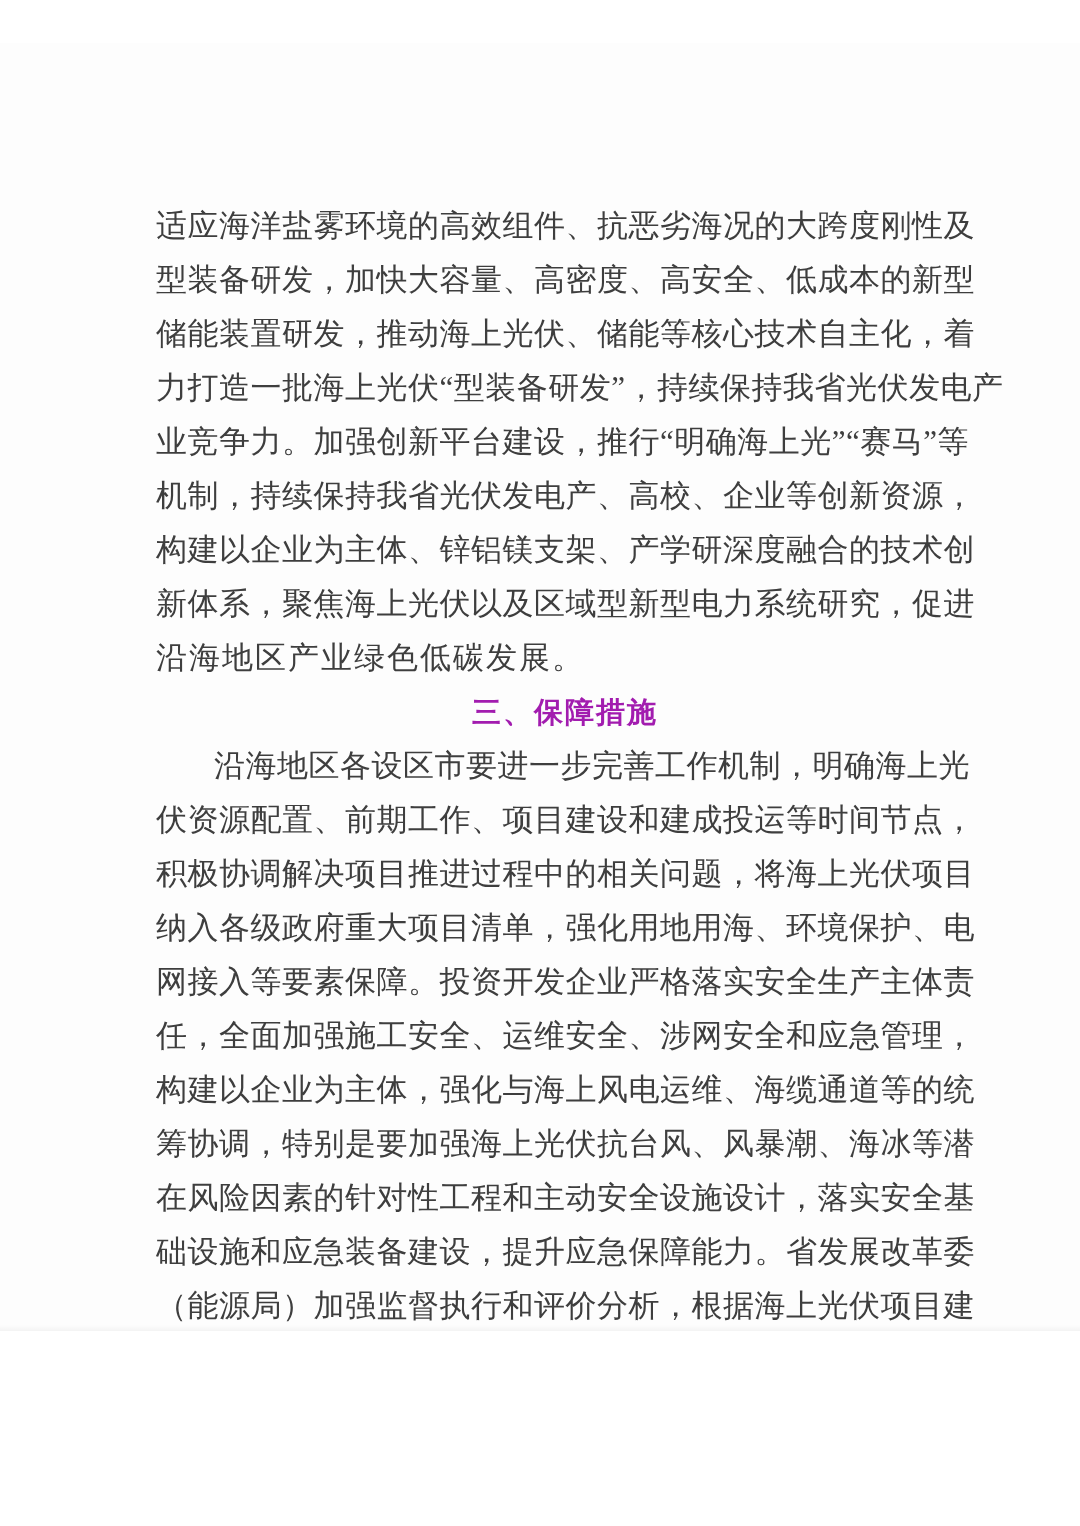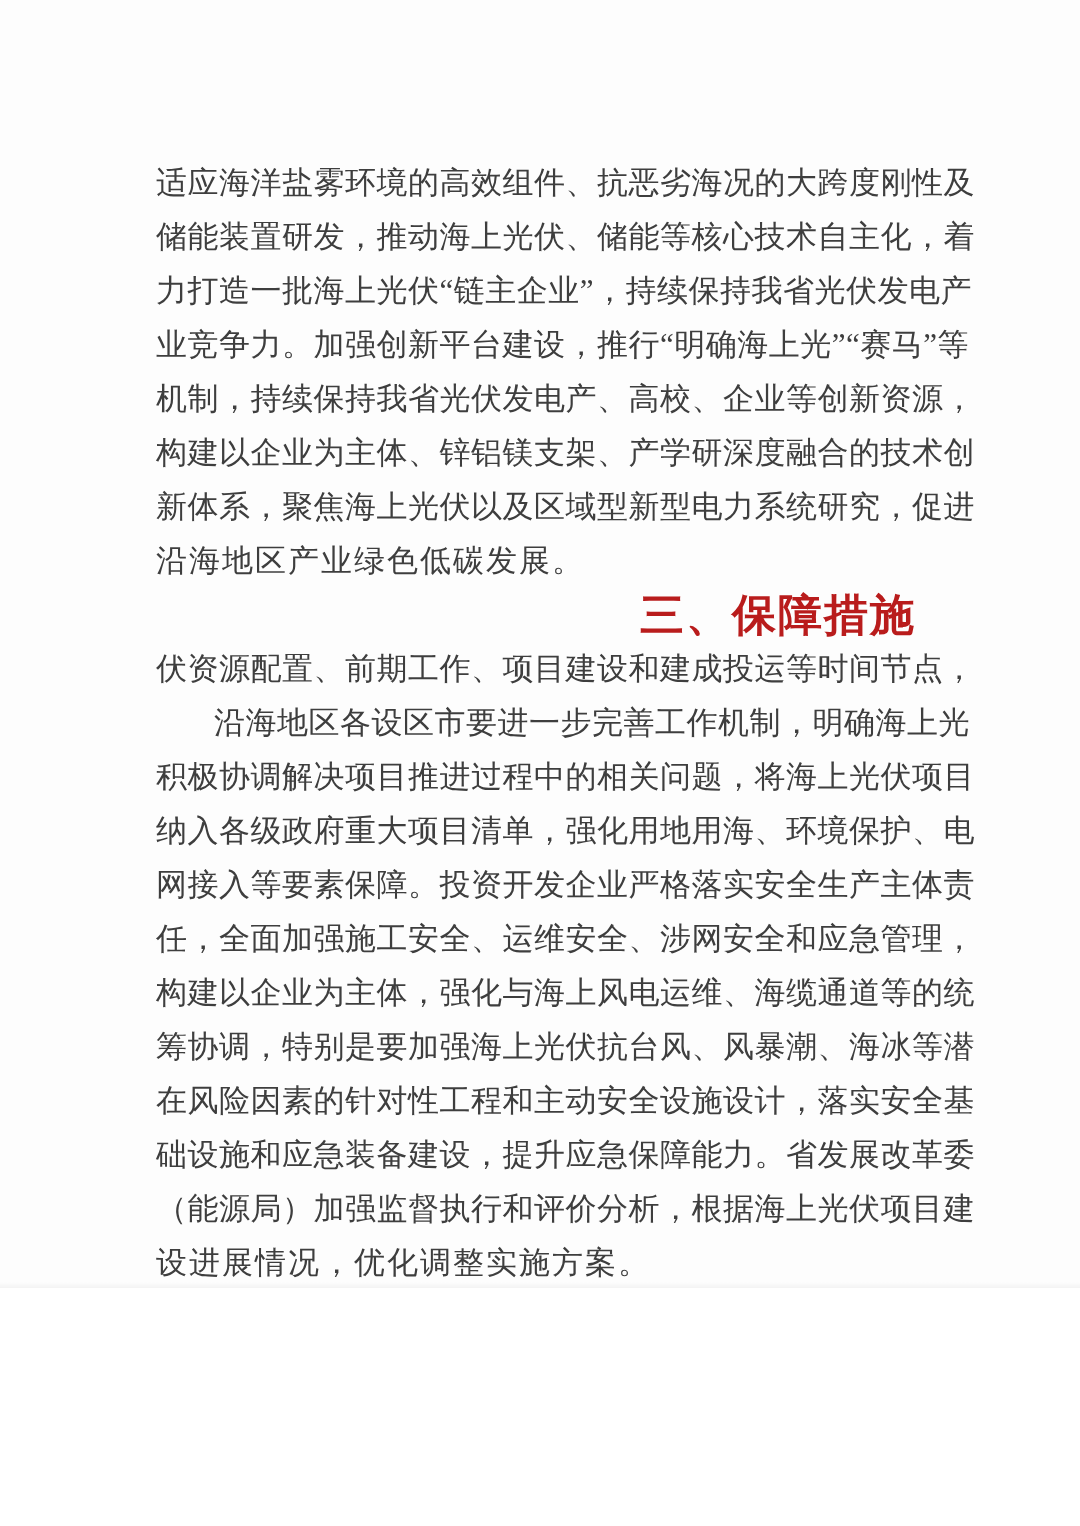--- a/index.html
+++ b/index.html
@@ -7,20 +7,21 @@
     padding: 0;
     background: #ffffff;
   }
   .page {
     position: relative;
     width: 1080px;
     height: 1288px;
     background: #fdfdfd;
     overflow: hidden;
     font-family: "Liberation Serif", "DejaVu Serif", serif;
+    margin-top: 43px;
   }
   .textblock {
     position: absolute;
     left: 156px;
     top: 156px;
     width: 760px;
   }
   .pline {
     height: 54px;
     line-height: 54px;
@@ -36,25 +37,25 @@
     text-align-last: left;
     letter-spacing: 2px;
   }
   .pline.indent {
     padding-left: 58px;
   }
   .heading {
     height: 54px;
     line-height: 54px;
     padding-left: 58px;
-    font-size: 44px;
+    font-size: 29px;
     font-weight: bold;
-    color: #b91c1c;
+    color: #a21caf;
     font-family: "Liberation Sans", "DejaVu Sans", sans-serif;
-    text-align: right;
+    text-align: center;
     letter-spacing: 2px;
   }
   .page-number {
     position: absolute;
     left: 810px;
     top: 1390px;
     width: 110px;
     height: 36px;
     line-height: 36px;
     font-size: 29px;
@@ -75,34 +76,35 @@
 </style>
 </head>
 <body>
 
 <div class="page">
 
   <div class="textblock">
 
     <div>
       <div class="pline">适应海洋盐雾环境的高效组件、抗恶劣海况的大跨度刚性及</div>
+      <div class="pline">型装备研发，加快大容量、高密度、高安全、低成本的新型</div>
       <div class="pline">储能装置研发，推动海上光伏、储能等核心技术自主化，着</div>
-      <div class="pline">力打造一批海上光伏“链主企业”，持续保持我省光伏发电产</div>
+      <div class="pline">力打造一批海上光伏“型装备研发”，持续保持我省光伏发电产</div>
       <div class="pline">业竞争力。加强创新平台建设，推行“明确海上光”“赛马”等</div>
       <div class="pline">机制，持续保持我省光伏发电产、高校、企业等创新资源，</div>
       <div class="pline">构建以企业为主体、锌铝镁支架、产学研深度融合的技术创</div>
       <div class="pline">新体系，聚焦海上光伏以及区域型新型电力系统研究，促进</div>
       <div class="pline partial">沿海地区产业绿色低碳发展。</div>
     </div>
 
     <div class="heading">三、保障措施</div>
 
     <div>
+      <div class="pline indent">沿海地区各设区市要进一步完善工作机制，明确海上光</div>
       <div class="pline">伏资源配置、前期工作、项目建设和建成投运等时间节点，</div>
-      <div class="pline indent">沿海地区各设区市要进一步完善工作机制，明确海上光</div>
       <div class="pline">积极协调解决项目推进过程中的相关问题，将海上光伏项目</div>
       <div class="pline">纳入各级政府重大项目清单，强化用地用海、环境保护、电</div>
       <div class="pline">网接入等要素保障。投资开发企业严格落实安全生产主体责</div>
       <div class="pline">任，全面加强施工安全、运维安全、涉网安全和应急管理，</div>
       <div class="pline">构建以企业为主体，强化与海上风电运维、海缆通道等的统</div>
       <div class="pline">筹协调，特别是要加强海上光伏抗台风、风暴潮、海冰等潜</div>
       <div class="pline">在风险因素的针对性工程和主动安全设施设计，落实安全基</div>
       <div class="pline">础设施和应急装备建设，提升应急保障能力。省发展改革委</div>
       <div class="pline">（能源局）加强监督执行和评价分析，根据海上光伏项目建</div>
       <div class="pline partial">设进展情况，优化调整实施方案。</div>

